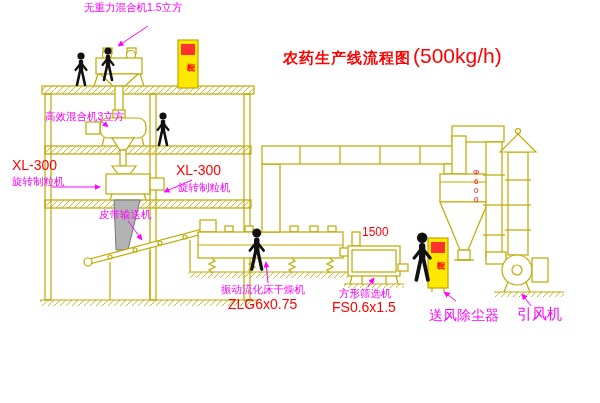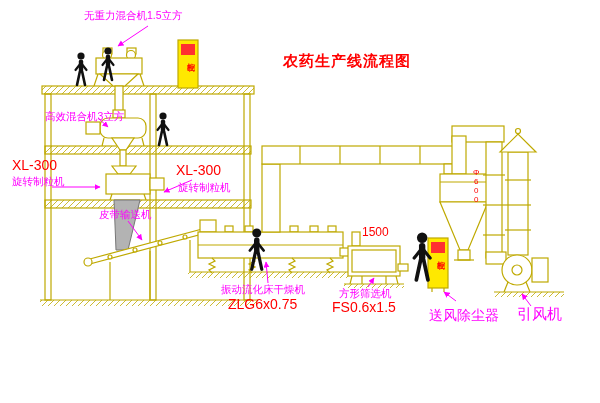--- a/index.html
+++ b/index.html
@@ -4,21 +4,21 @@
 <style>
   html,body{margin:0;padding:0;background:#fff;}
   .stage{position:relative;width:600px;height:403px;background:#ffffff;overflow:hidden;
          font-family:"Liberation Sans",sans-serif;}
   .stage svg{position:absolute;left:0;top:0;}
   .lbl{position:absolute;white-space:nowrap;line-height:1.1;}
   .m{color:#ff00ff;font-size:10.5px;}
   .r{color:#ff0000;font-size:14px;}
   .small-r{color:#ff0000;font-size:8px;}
   .v{writing-mode:vertical-rl;text-orientation:upright;letter-spacing:0px;}
-  #title{position:absolute;left:283px;top:52px;color:#ff0000;display:flex;align-items:baseline;gap:2px;}
+  #title{position:absolute;left:283px;top:44px;color:#ff0000;display:flex;align-items:baseline;gap:2px;}
   #title .t1{font-size:15px;font-weight:bold;letter-spacing:1px;}
   #title .t2{font-size:21px;}
   .cab-txt{position:absolute;color:#ff0000;font-size:8px;writing-mode:vertical-rl;text-orientation:upright;}
 </style>
 </head>
 <body>
 
 <div class="stage">
 
   <svg width="600" height="403" viewBox="0 0 600 403">
@@ -200,23 +200,24 @@
       <path d="M128,221 L142,240" marker-end="url(#am)"></path>
       <path d="M268,283 L266,262" marker-end="url(#am)"></path>
       <path d="M368,287 L374,278" marker-end="url(#am)"></path>
       <path d="M456,301 L444,292" marker-end="url(#am)"></path>
       <path d="M531,306 L522,294" marker-end="url(#am)"></path>
     </g>
   </svg>
 
   <div id="title">
     <span class="t1">农药生产线流程图</span>
+    <span class="t2">(500kg/h)</span>
   </div>
 
-  <div class="lbl m" style="left:84px;top:10px;">无重力混合机1.5立方</div>
+  <div class="lbl m" style="left:84px;top:2px;">无重力混合机1.5立方</div>
   <div class="lbl m" style="left:45px;top:111px;">高效混合机3立方</div>
 
   <div class="lbl r" style="left:12px;top:158px;">XL-300</div>
   <div class="lbl m" style="left:12px;top:176px;">旋转制粒机</div>
 
   <div class="lbl r" style="left:176px;top:163px;">XL-300</div>
   <div class="lbl m" style="left:178px;top:182px;">旋转制粒机</div>
 
   <div class="lbl m" style="left:99px;top:209px;">皮带输送机</div>
 

